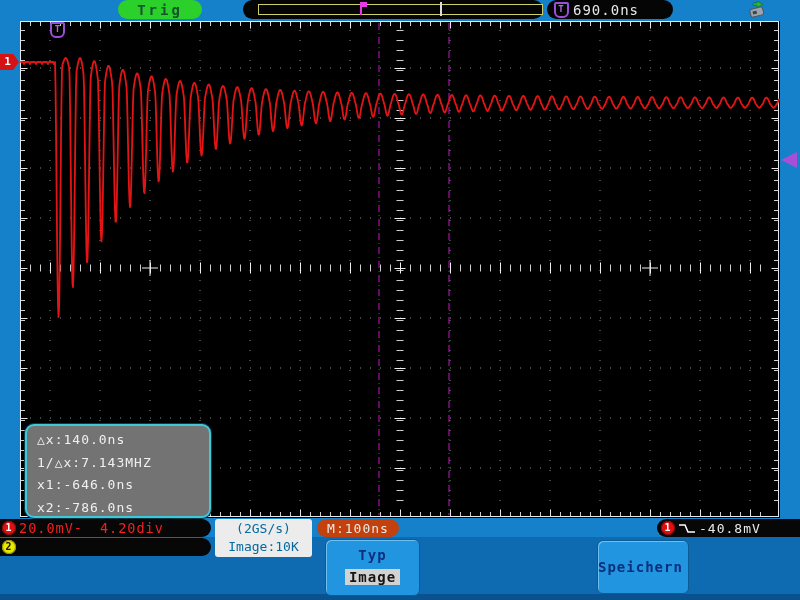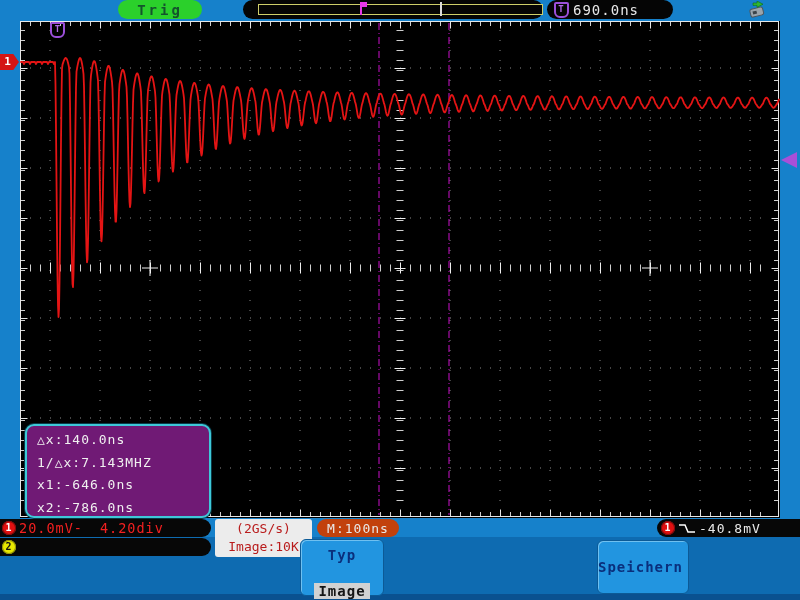--- a/index.html
+++ b/index.html
@@ -19,21 +19,21 @@
              display:flex;align-items:center;gap:4px;padding-left:7px;box-sizing:border-box;
              color:#e8e8e8;font-size:14px;letter-spacing:1px;}
   .t-shield{width:11px;height:12px;border:2px solid #9b4fd9;border-radius:2px 2px 6px 6px;
             color:#b06ae8;font-size:9px;font-weight:bold;line-height:11px;text-align:center;flex:0 0 auto;}
   .usb-icon{position:absolute;left:746px;top:1px;}
 
   
   .scope{position:absolute;left:20px;top:21px;width:760px;height:497px;background:#000;}
   .scope svg{position:absolute;left:0;top:0;}
   .display-shield{position:absolute;left:30px;top:1px;}
-  .cursor-box{position:absolute;left:5px;top:403px;width:186px;height:94px;background:#701a75;
+  .cursor-box{position:absolute;left:5px;top:403px;width:186px;height:94px;background:#737373;
               border:2px solid #3ec8d8;border-radius:9px;box-shadow:0 0 0 1px #0a3a46;
               color:#f0f0f0;font-size:13px;line-height:22.5px;padding:3px 0 0 10px;box-sizing:border-box;
               letter-spacing:1px;z-index:3;}
   .ch1-marker{position:absolute;left:0;top:54px;width:19px;height:16px;background:#d41414;
               clip-path:polygon(0 0,70% 0,100% 50%,70% 100%,0 100%);
               color:#fff;font-size:11px;font-weight:bold;line-height:16px;text-align:center;
               padding-right:4px;box-sizing:border-box;z-index:2;}
   .trig-arrow{position:absolute;left:781px;top:152px;width:0;height:0;
               border-top:8px solid transparent;border-bottom:8px solid transparent;
               border-right:16px solid #a84fd8;}
@@ -47,34 +47,34 @@
             display:flex;align-items:center;gap:3px;padding-left:2px;box-sizing:border-box;
             font-size:13.5px;letter-spacing:1px;z-index:4;}
   .bar-ch1{top:519px;color:#f22020;}
   .bar-ch2{top:538px;color:#e8e800;}
   .chan-dot{width:14px;height:14px;border-radius:50%;font-size:10px;font-weight:bold;line-height:14px;
             text-align:center;flex:0 0 auto;}
   .dot-red{background:#e01010;color:#fff;box-shadow:inset 0 0 0 1px #7c0c0c;}
   .dot-yellow{background:#e8e800;color:#131313;box-shadow:inset 0 0 0 1px #8f8f06;}
   .ch1-pos{margin-left:14px;}
   .acq-box{position:absolute;left:215px;top:519px;width:97px;height:38px;background:#ececec;border-radius:3px;
-           color:#b91c1c;font-size:13px;line-height:18px;text-align:center;padding-top:1px;box-sizing:border-box;z-index:4;}
+           color:#0369a1;font-size:13px;line-height:18px;text-align:center;padding-top:1px;box-sizing:border-box;z-index:4;}
   .m-pill{position:absolute;left:317px;top:519px;width:82px;height:18px;background:#c2410c;border-radius:9px;
           color:#e8e8e8;font-size:13px;letter-spacing:1px;display:flex;align-items:center;justify-content:center;z-index:4;}
   .trig-level-pill{position:absolute;left:657px;top:519px;width:143px;height:18px;background:#070707;
                    border-radius:9px 0 0 9px;display:flex;align-items:center;gap:3px;padding-left:4px;
                    box-sizing:border-box;color:#e8e8e8;font-size:13px;letter-spacing:1px;z-index:4;}
 
   
   .menu-btn{position:absolute;background:#2295e0;border:1px solid #0c5a96;border-radius:6px;
             box-shadow:inset 1px 1px 0 #6fc0f0;color:#0a2f7c;font-weight:bold;font-size:14px;
             letter-spacing:1px;box-sizing:border-box;cursor:pointer;z-index:5;}
-  .btn-typ{left:300px;top:539px;width:84px;height:57px;text-align:center;}
+  .btn-typ{left:325px;top:539px;width:95px;height:57px;text-align:center;}
   .btn-typ .typ-label{display:block;margin-top:7px;}
-  .btn-typ .typ-value{display:inline-block;margin-top:20px;background:#d2d2d2;color:#151515;padding:0 4px;}
+  .btn-typ .typ-value{display:inline-block;margin-top:6px;background:#d2d2d2;color:#151515;padding:0 4px;}
   .btn-save{left:597px;top:540px;width:92px;height:54px;display:flex;align-items:center;}
 </style>
 </head>
 <body>
 
 <div class="screen">
 
   <div class="trig-pill">Trig</div>
 
   <div class="window-pill">

